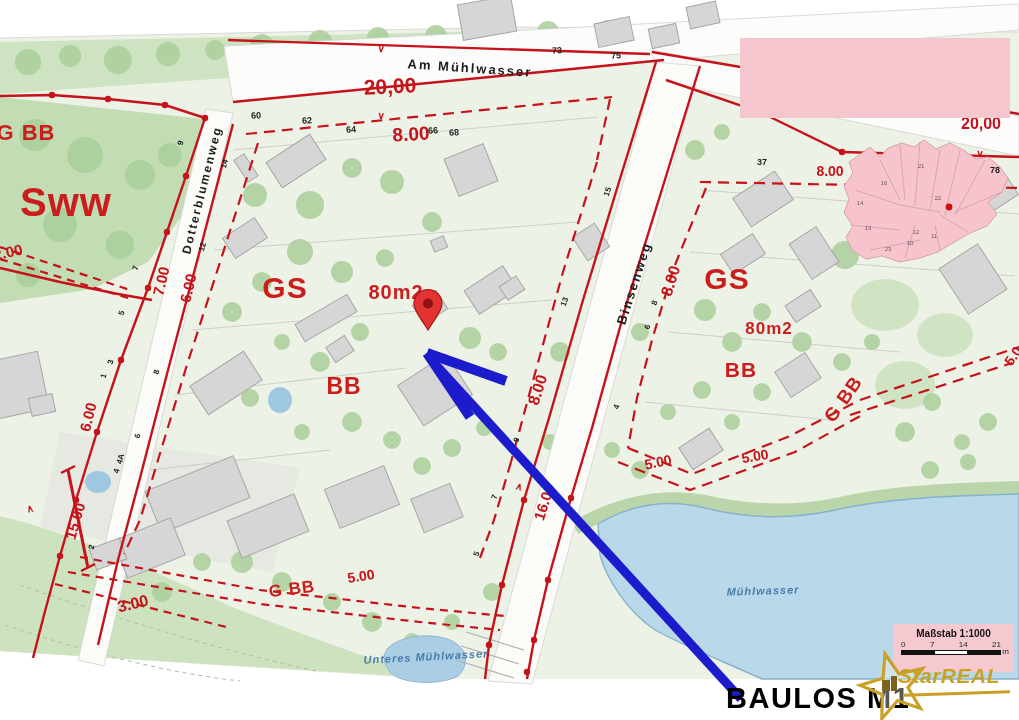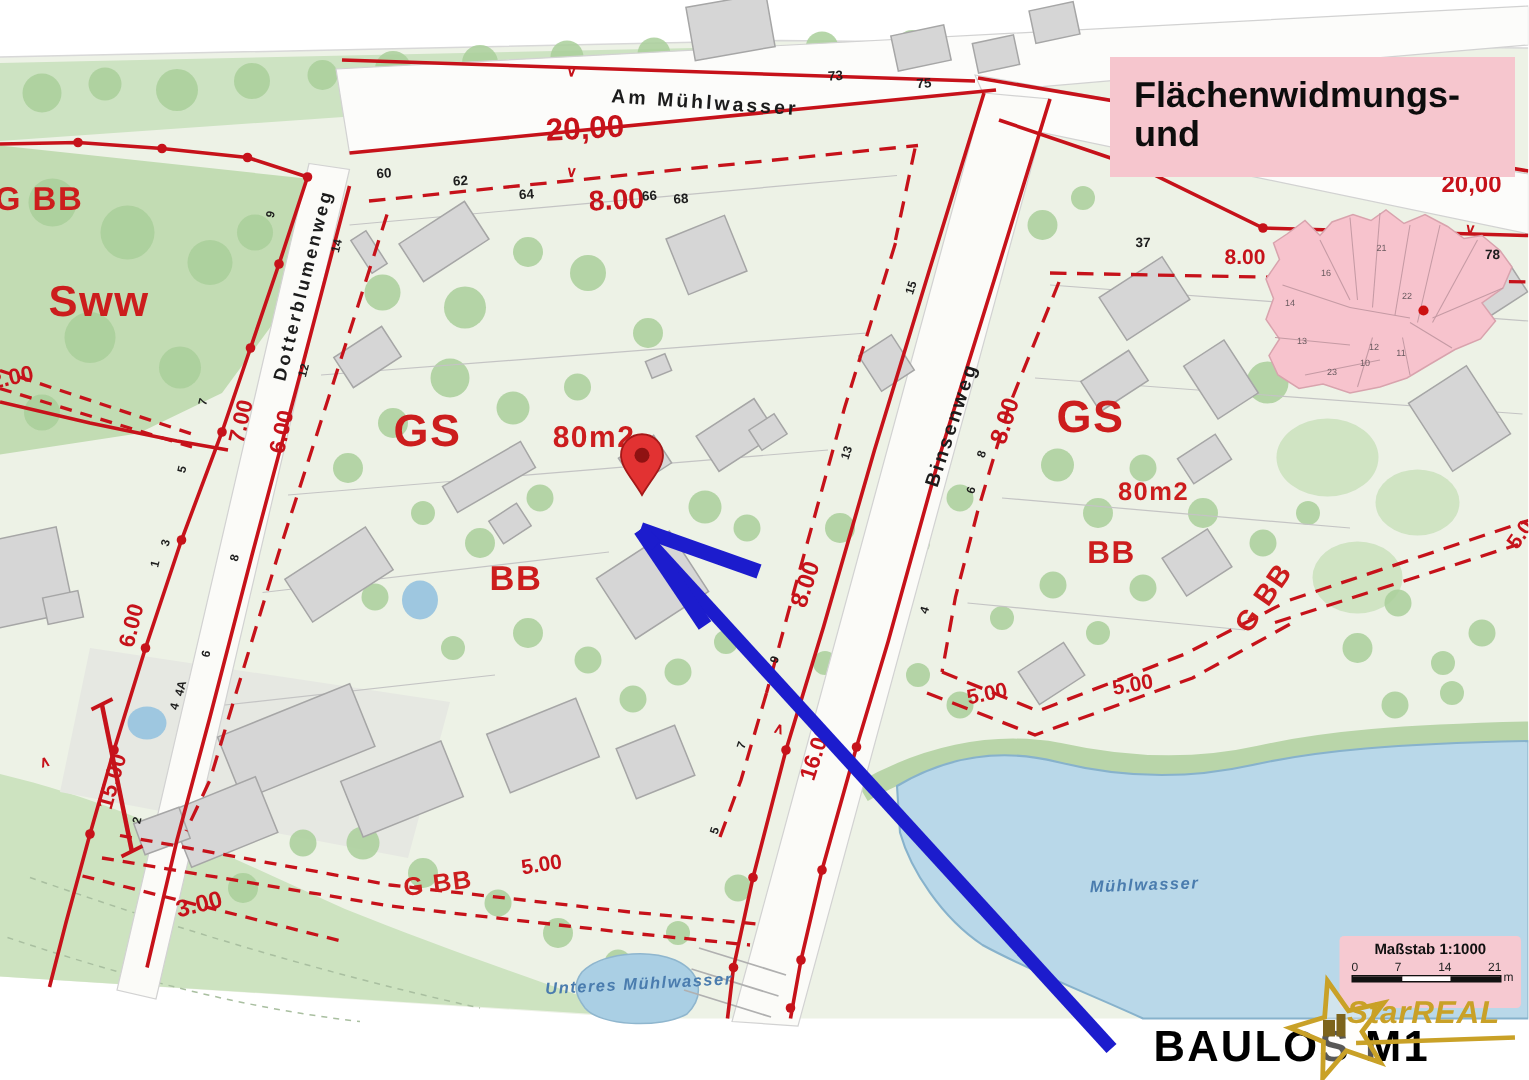--- a/index.html
+++ b/index.html
@@ -22,21 +22,21 @@
   #scalebar{position:absolute;left:893px;top:624px;width:121px;height:48px;background:#f6c9d1;
             border-radius:3px;z-index:3;box-sizing:border-box;padding:4px 8px 0 8px;}
   .sb-title{font-size:10px;font-weight:bold;color:#111;text-align:center;}
   #sb-ticks{display:flex;justify-content:space-between;font-size:8px;color:#222;width:100px;
             margin:1px 0 0 0;position:relative;}
   #sb-ticks .sb-unit{position:absolute;right:-8px;bottom:-7px;font-size:8px;color:#222;}
   .sb-bar{display:flex;width:100px;height:5px;border:1px solid #111;box-sizing:border-box;margin-top:1px;}
   .sb-seg{flex:1;}
   .sb-seg.b{background:#111;}
   .sb-seg.w{background:#fff;}
-  #baulos{position:absolute;left:769px;top:682px;z-index:6;color:#000;font-weight:bold;
+  #baulos{position:absolute;left:726px;top:682px;z-index:6;color:#000;font-weight:bold;
           font-size:29px;letter-spacing:1.5px;}
   #logo{position:absolute;left:852px;top:648px;width:170px;height:72px;z-index:7;}
   #logo .logo-text{position:absolute;left:46px;top:16px;font-size:21px;font-weight:bold;
                    font-style:italic;color:#c9a127;letter-spacing:0.5px;}
   #logo .logo-underline{position:absolute;left:52px;top:44px;width:106px;height:3px;
                         background:#c9a127;transform:rotate(-2deg);}
 </style>
 </head>
 <body>
 
@@ -286,21 +286,21 @@
       <circle cx="949" cy="207" r="3.4" fill="#cc1111"></circle>
     </g>
   </svg>
 
   <div id="labels">
       <div class="lb street" style="left: 470px; top: 68px; font-size: 13px; transform: translate(-50%, -50%) rotate(4deg);">Am Mühlwasser</div>
       <div class="lb street" style="left: 202px; top: 190px; font-size: 12px; transform: translate(-50%, -50%) rotate(-76deg);">Dotterblumenweg</div>
       <div class="lb street" style="left: 634px; top: 283px; font-size: 13px; transform: translate(-50%, -50%) rotate(-72deg);">Binsenweg</div>
       <div class="lb water" style="left: 763px; top: 591px; font-size: 11px; transform: translate(-50%, -50%) rotate(-2deg);">Mühlwasser</div>
       <div class="lb water" style="left: 426px; top: 657px; font-size: 11px; transform: translate(-50%, -50%) rotate(-3deg);">Unteres Mühlwasser</div>
-      <div class="lb zone" style="left: 66px; top: 202px; font-size: 29px; transform: translate(-50%, -50%) rotate(0deg);">Sww</div>
+      <div class="lb zone" style="left: 66px; top: 202px; font-size: 40px; transform: translate(-50%, -50%) rotate(0deg);">Sww</div>
       <div class="lb zone" style="left: 26px; top: 133px; font-size: 22px; transform: translate(-50%, -50%) rotate(0deg);">G BB</div>
       <div class="lb zone" style="left: 285px; top: 288px; font-size: 30px; transform: translate(-50%, -50%) rotate(0deg);">GS</div>
       <div class="lb zone" style="left: 727px; top: 279px; font-size: 30px; transform: translate(-50%, -50%) rotate(0deg);">GS</div>
       <div class="lb zone" style="left: 344px; top: 386px; font-size: 23px; transform: translate(-50%, -50%) rotate(0deg);">BB</div>
       <div class="lb zone" style="left: 741px; top: 369px; font-size: 21px; transform: translate(-50%, -50%) rotate(0deg);">BB</div>
       <div class="lb zone" style="left: 396px; top: 292px; font-size: 20px; transform: translate(-50%, -50%) rotate(0deg);">80m2</div>
       <div class="lb zone" style="left: 769px; top: 328px; font-size: 17px; transform: translate(-50%, -50%) rotate(0deg);">80m2</div>
       <div class="lb zone" style="left: 292px; top: 589px; font-size: 17px; transform: translate(-50%, -50%) rotate(-7deg);">G BB</div>
       <div class="lb zone" style="left: 843px; top: 399px; font-size: 19px; transform: translate(-50%, -50%) rotate(-55deg);">G BB</div>
       <div class="lb meas" style="left: 390px; top: 86px; font-size: 21px; transform: translate(-50%, -50%) rotate(-3deg);">20,00</div>
@@ -359,21 +359,20 @@
       <div class="lb inset" style="left: 860px; top: 203px; font-size: 6px; transform: translate(-50%, -50%) rotate(0deg);">14</div>
       <div class="lb inset" style="left: 884px; top: 183px; font-size: 6px; transform: translate(-50%, -50%) rotate(0deg);">16</div>
       <div class="lb inset" style="left: 868px; top: 228px; font-size: 6px; transform: translate(-50%, -50%) rotate(0deg);">13</div>
       <div class="lb inset" style="left: 888px; top: 249px; font-size: 6px; transform: translate(-50%, -50%) rotate(0deg);">23</div>
       <div class="lb inset" style="left: 910px; top: 243px; font-size: 6px; transform: translate(-50%, -50%) rotate(0deg);">10</div>
       <div class="lb inset" style="left: 916px; top: 232px; font-size: 6px; transform: translate(-50%, -50%) rotate(0deg);">12</div>
       <div class="lb inset" style="left: 934px; top: 236px; font-size: 6px; transform: translate(-50%, -50%) rotate(0deg);">11</div>
     </div>
 
   <div id="title-box">
-    <div>Flächenwidmungs- und</div>
   </div>
 
   <div id="scalebar">
     <div class="sb-title">Maßstab 1:1000</div>
     <div id="sb-ticks">
         <span>0</span>
         <span>7</span>
         <span>14</span>
         <span>21</span>
         <span class="sb-unit">m</span>

